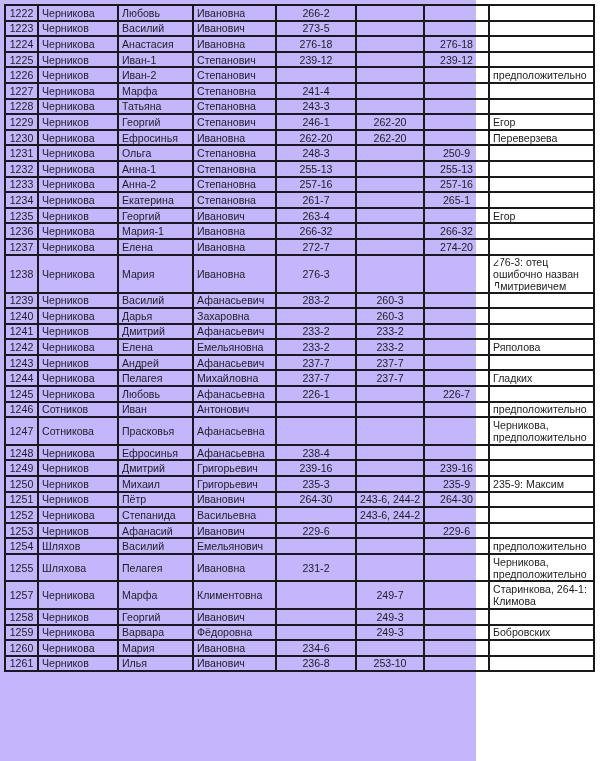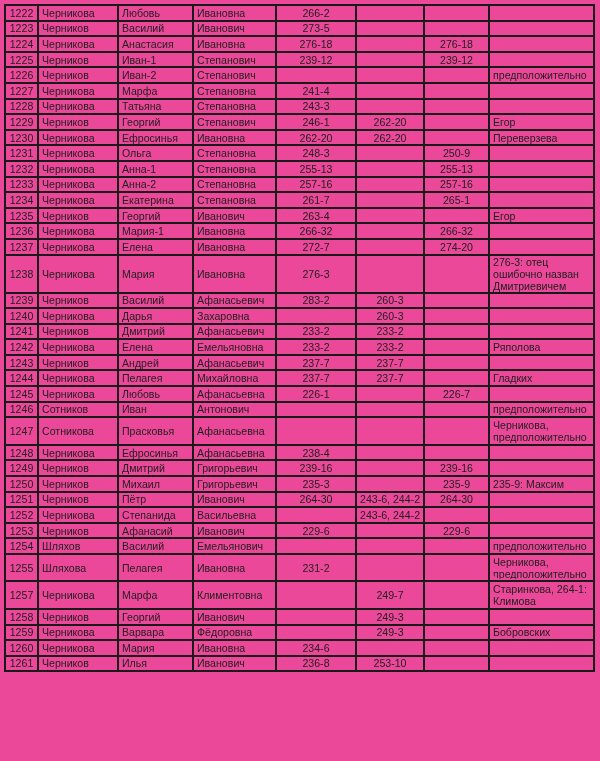--- a/index.html
+++ b/index.html
@@ -5,23 +5,23 @@
     html, body {
       margin: 0;
       padding: 0;
       background: #ffffff;
       width: 600px;
       height: 761px;
       overflow: hidden;
     }
     .page {
       position: relative;
-      width: 600px;
+      width: 476px;
       height: 761px;
-      background: #ec4899;
+      background: #c4b5fd;
     }
     table.records {
       position: absolute;
       left: 4px;
       top: 4px;
       width: 589px;
       border-collapse: collapse;
       table-layout: fixed;
       font-family: "Liberation Sans", "DejaVu Sans", sans-serif;
       font-size: 10.6px;
@@ -30,22 +30,22 @@
     }
     table.records td {
       border: 2px solid #1a1a1a;
       padding: 0 3px;
       height: 13.6px;
       line-height: 12px;
       white-space: nowrap;
       overflow: hidden;
       vertical-align: middle;
     }
-    table.records tr.h2 td { height: 25.5px; border-radius: 12px; }
-    table.records tr.h3 td { height: 33px; }
+    table.records tr.h2 td { height: 25.5px; }
+    table.records tr.h3 td { height: 33px; border-radius: 18px; }
     td.c-id { text-align: center; }
     td.c-ref { text-align: center; }
     td.c-note {
       text-align: left;
       white-space: normal !important;
       line-height: 11.5px;
     }
     td.c-sur, td.c-name, td.c-pat { text-align: left; }
   </style>
 </head>

